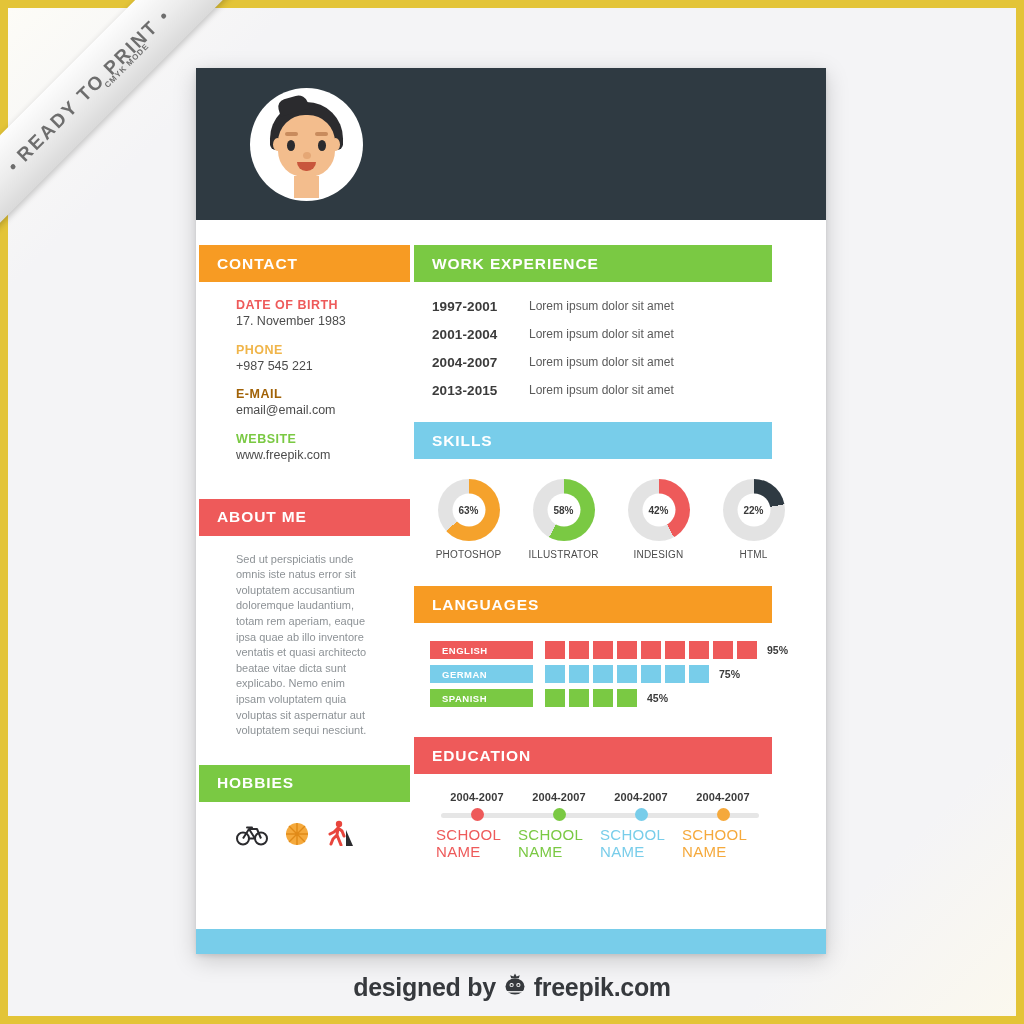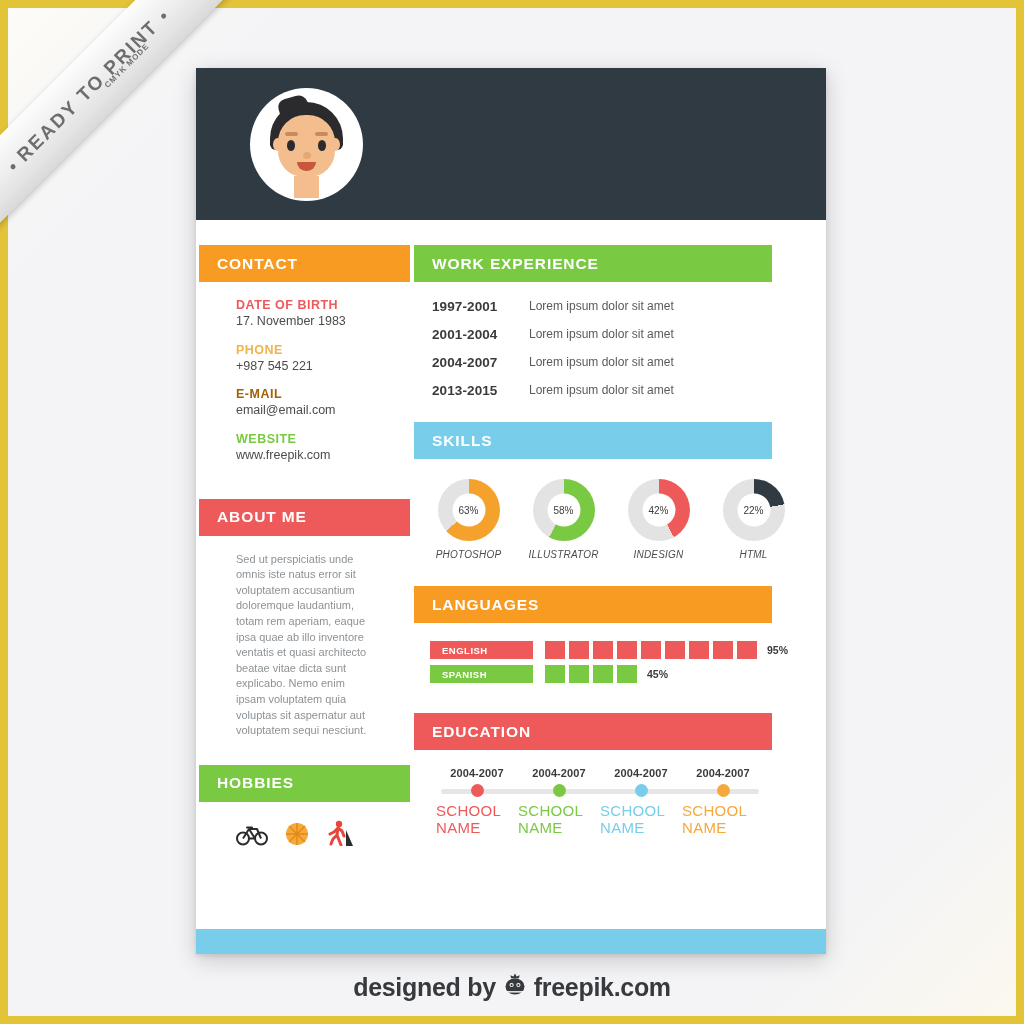--- a/index.html
+++ b/index.html
@@ -193,28 +193,27 @@
     position: relative;
   }
   .donut-hole {
     position: absolute;
     left: 50%; top: 50%;
     transform: translate(-50%,-50%);
     width: 33px; height: 33px;
     border-radius: 50%;
     background: #ffffff;
     display: flex; align-items: center; justify-content: center;
-    font-size: 10px; font-weight: normal; color: #3b3b3b;
+    font-size: 10px; font-weight: bold; color: #3b3b3b;
   }
   .skill-name {
     margin-top: 8px;
     font-size: 10px;
     color: #4c4c4c;
     letter-spacing: .2px;
-    font-style: italic;
   }
 
   
   #lang-list { padding: 18px 0 0 16px; }
   .lang-row { display: flex; align-items: center; margin-bottom: 6px; }
   .lang-name {
     width: 103px; height: 18px;
     display: flex; align-items: center;
     padding-left: 12px;
     color: #ffffff; font-size: 9.5px; font-weight: bold;
@@ -448,20 +447,33 @@
               <div class="lang-block" style="background: rgb(238, 90, 90);"></div>
               <div class="lang-block" style="background: rgb(238, 90, 90);"></div>
               <div class="lang-block" style="background: rgb(238, 90, 90);"></div>
               <div class="lang-block" style="background: rgb(238, 90, 90);"></div>
               <div class="lang-block" style="background: rgb(238, 90, 90);"></div>
               <div class="lang-block" style="background: rgb(238, 90, 90);"></div>
             </div>
             <div class="lang-pct">95%</div>
           </div>
           <div class="lang-row">
+            <div class="lang-name" style="background: rgb(120, 205, 234);">GERMAN</div>
+            <div class="lang-blocks">
+              <div class="lang-block" style="background: rgb(120, 205, 234);"></div>
+              <div class="lang-block" style="background: rgb(120, 205, 234);"></div>
+              <div class="lang-block" style="background: rgb(120, 205, 234);"></div>
+              <div class="lang-block" style="background: rgb(120, 205, 234);"></div>
+              <div class="lang-block" style="background: rgb(120, 205, 234);"></div>
+              <div class="lang-block" style="background: rgb(120, 205, 234);"></div>
+              <div class="lang-block" style="background: rgb(120, 205, 234);"></div>
+            </div>
+            <div class="lang-pct">75%</div>
+          </div>
+          <div class="lang-row">
             <div class="lang-name" style="background: rgb(122, 201, 67);">SPANISH</div>
             <div class="lang-blocks">
               <div class="lang-block" style="background: rgb(122, 201, 67);"></div>
               <div class="lang-block" style="background: rgb(122, 201, 67);"></div>
               <div class="lang-block" style="background: rgb(122, 201, 67);"></div>
               <div class="lang-block" style="background: rgb(122, 201, 67);"></div>
             </div>
             <div class="lang-pct">45%</div>
           </div>
         </div>

